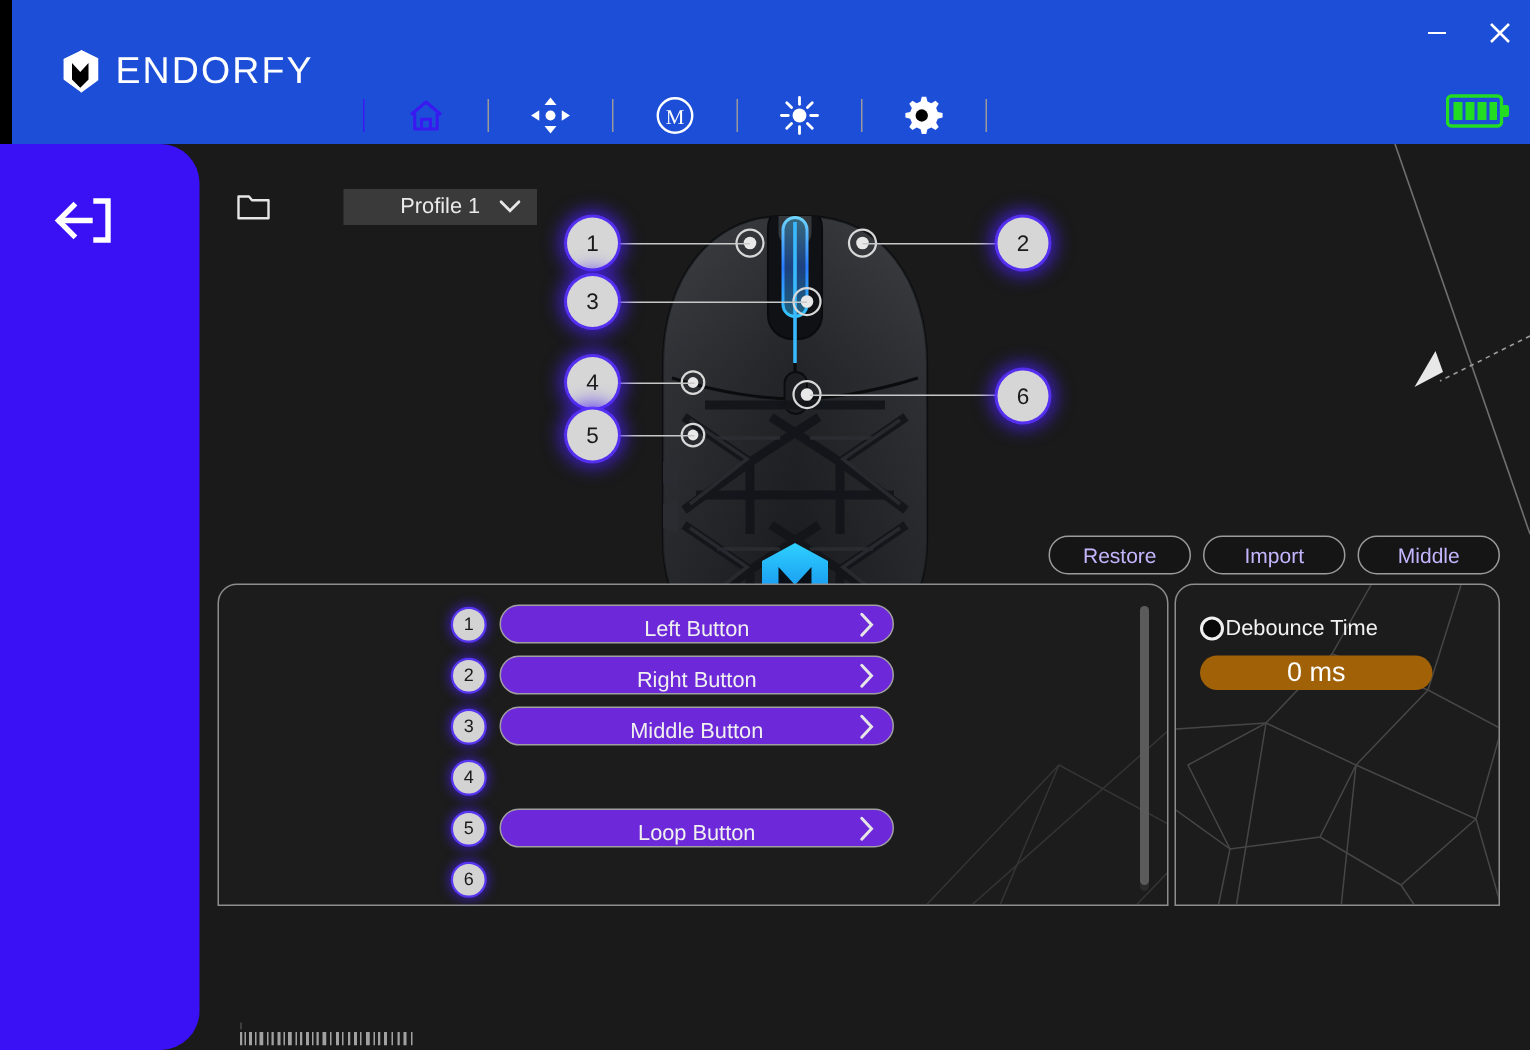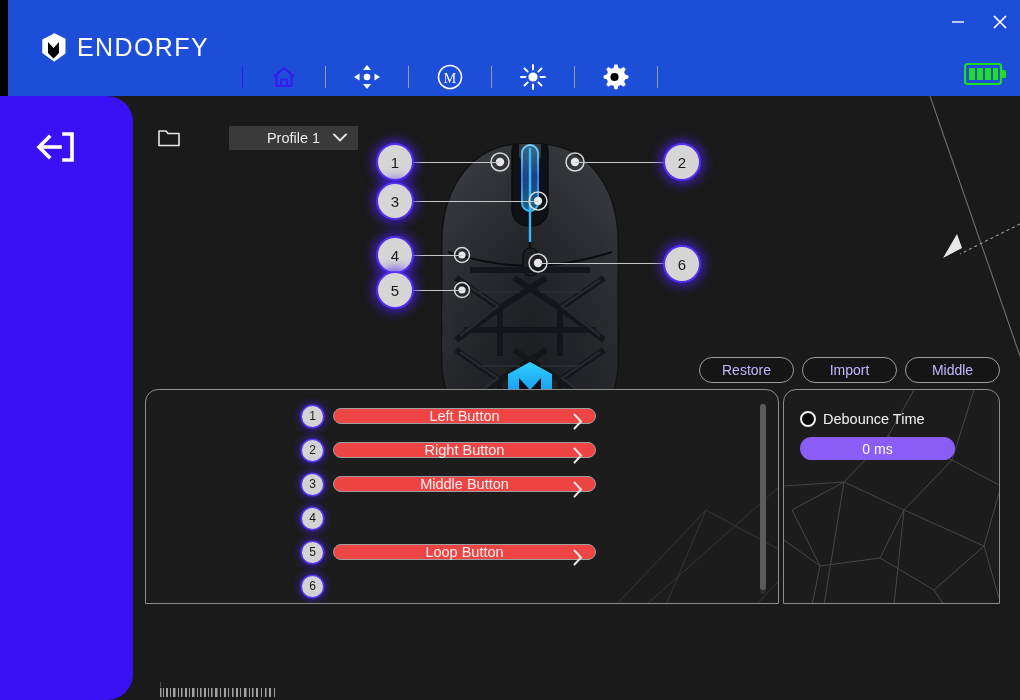--- a/index.html
+++ b/index.html
@@ -104,49 +104,49 @@
   }
   #list-inner { position:absolute; left:0; top:0; width:634px; padding-top:9px; }
   .brow { display:flex; align-items:center; height:34px; margin-bottom:0px; padding-left:156px; }
   .bnum {
     width:21px; height:21px; border-radius:50%; background:#d3d3d3; color:#1a1a1a;
     font-size:12px; display:flex; align-items:center; justify-content:center;
     box-shadow:0 0 0 1.5px rgba(92,56,255,.9), 0 0 7px 3px rgba(74,34,246,.6);
     flex:0 0 auto;
   }
   .bpill {
-    margin-left:10px; width:263px; height:16px; border:1px solid #a0a0a0; border-radius:13px;
-    background:#ef4444; position:relative; display:flex; align-items:center; justify-content:center;
+    margin-left:10px; width:263px; height:26px; border:1px solid #a0a0a0; border-radius:13px;
+    background:#6d28d9; position:relative; display:flex; align-items:flex-end; justify-content:center;
     cursor:pointer;
   }
   .bpill .blabel { font-size:14.5px; color:#f0f0f0; }
   .bpill .bchev { position:absolute; right:12px; top:4px; }
 
   #list-scroll {
     position:absolute; right:12px; top:14px; width:6px; height:190px;
     background:#2b2b2b; border-radius:3px; cursor:pointer;
   }
   #list-thumb { position:absolute; left:0; top:0; width:6px; height:186px; background:#5b5b5b; border-radius:3px; }
 
   
   #deb-panel {
     position:absolute; left:783px; top:389px; width:217px; height:215px;
     border:1px solid #8d8d8d; border-top-left-radius:13px; border-top-right-radius:13px;
     background:#1c1c1c; overflow:hidden; z-index:12;
   }
   #deb-wire { position:absolute; left:0; top:0; opacity:.55; }
-  #deb-head { position:absolute; left:16px; top:21px; display:flex; align-items:center; gap:7px; }
+  #deb-head { position:absolute; left:16px; top:21px; display:flex; align-items:center; gap:1px; }
   .radio-dot {
     width:16px; height:16px; border-radius:50%; border:2px solid #f0f0f0; background:#090909;
     cursor:pointer;
   }
   #deb-label { font-size:14.5px; color:#f2f2f2; }
   #deb-value {
     position:absolute; left:16px; top:47px; width:155px; height:23px; border-radius:12px;
-    background:#8b5cf6; color:#fff; font-size:14px;
+    background:#a16207; color:#fff; font-size:18px;
     display:flex; align-items:center; justify-content:center; cursor:pointer;
   }
 
   
   #barcode { position:absolute; left:160px; bottom:3px; width:120px; height:9px; z-index:13; opacity:.75; }
   #barcode-top { position:absolute; left:160px; bottom:13px; font-size:5px; color:#8a8a8a; z-index:13; letter-spacing:.4px; }
 </style>
 </head>
 <body>
 

